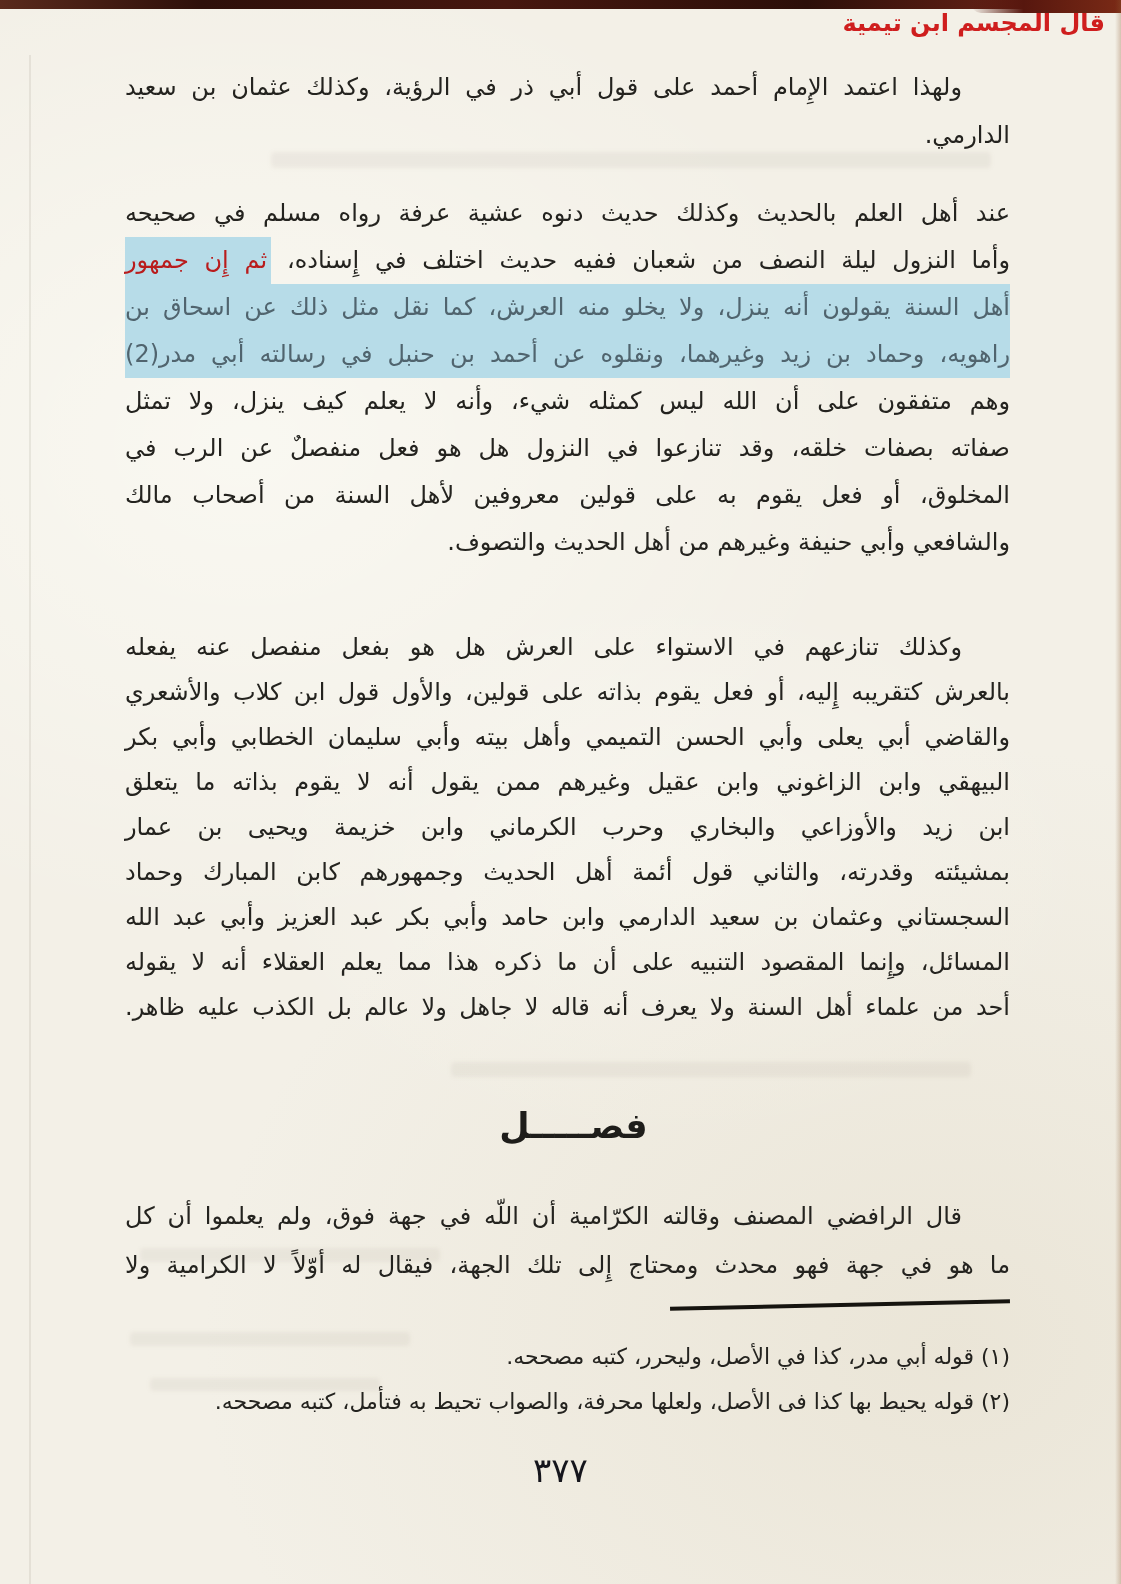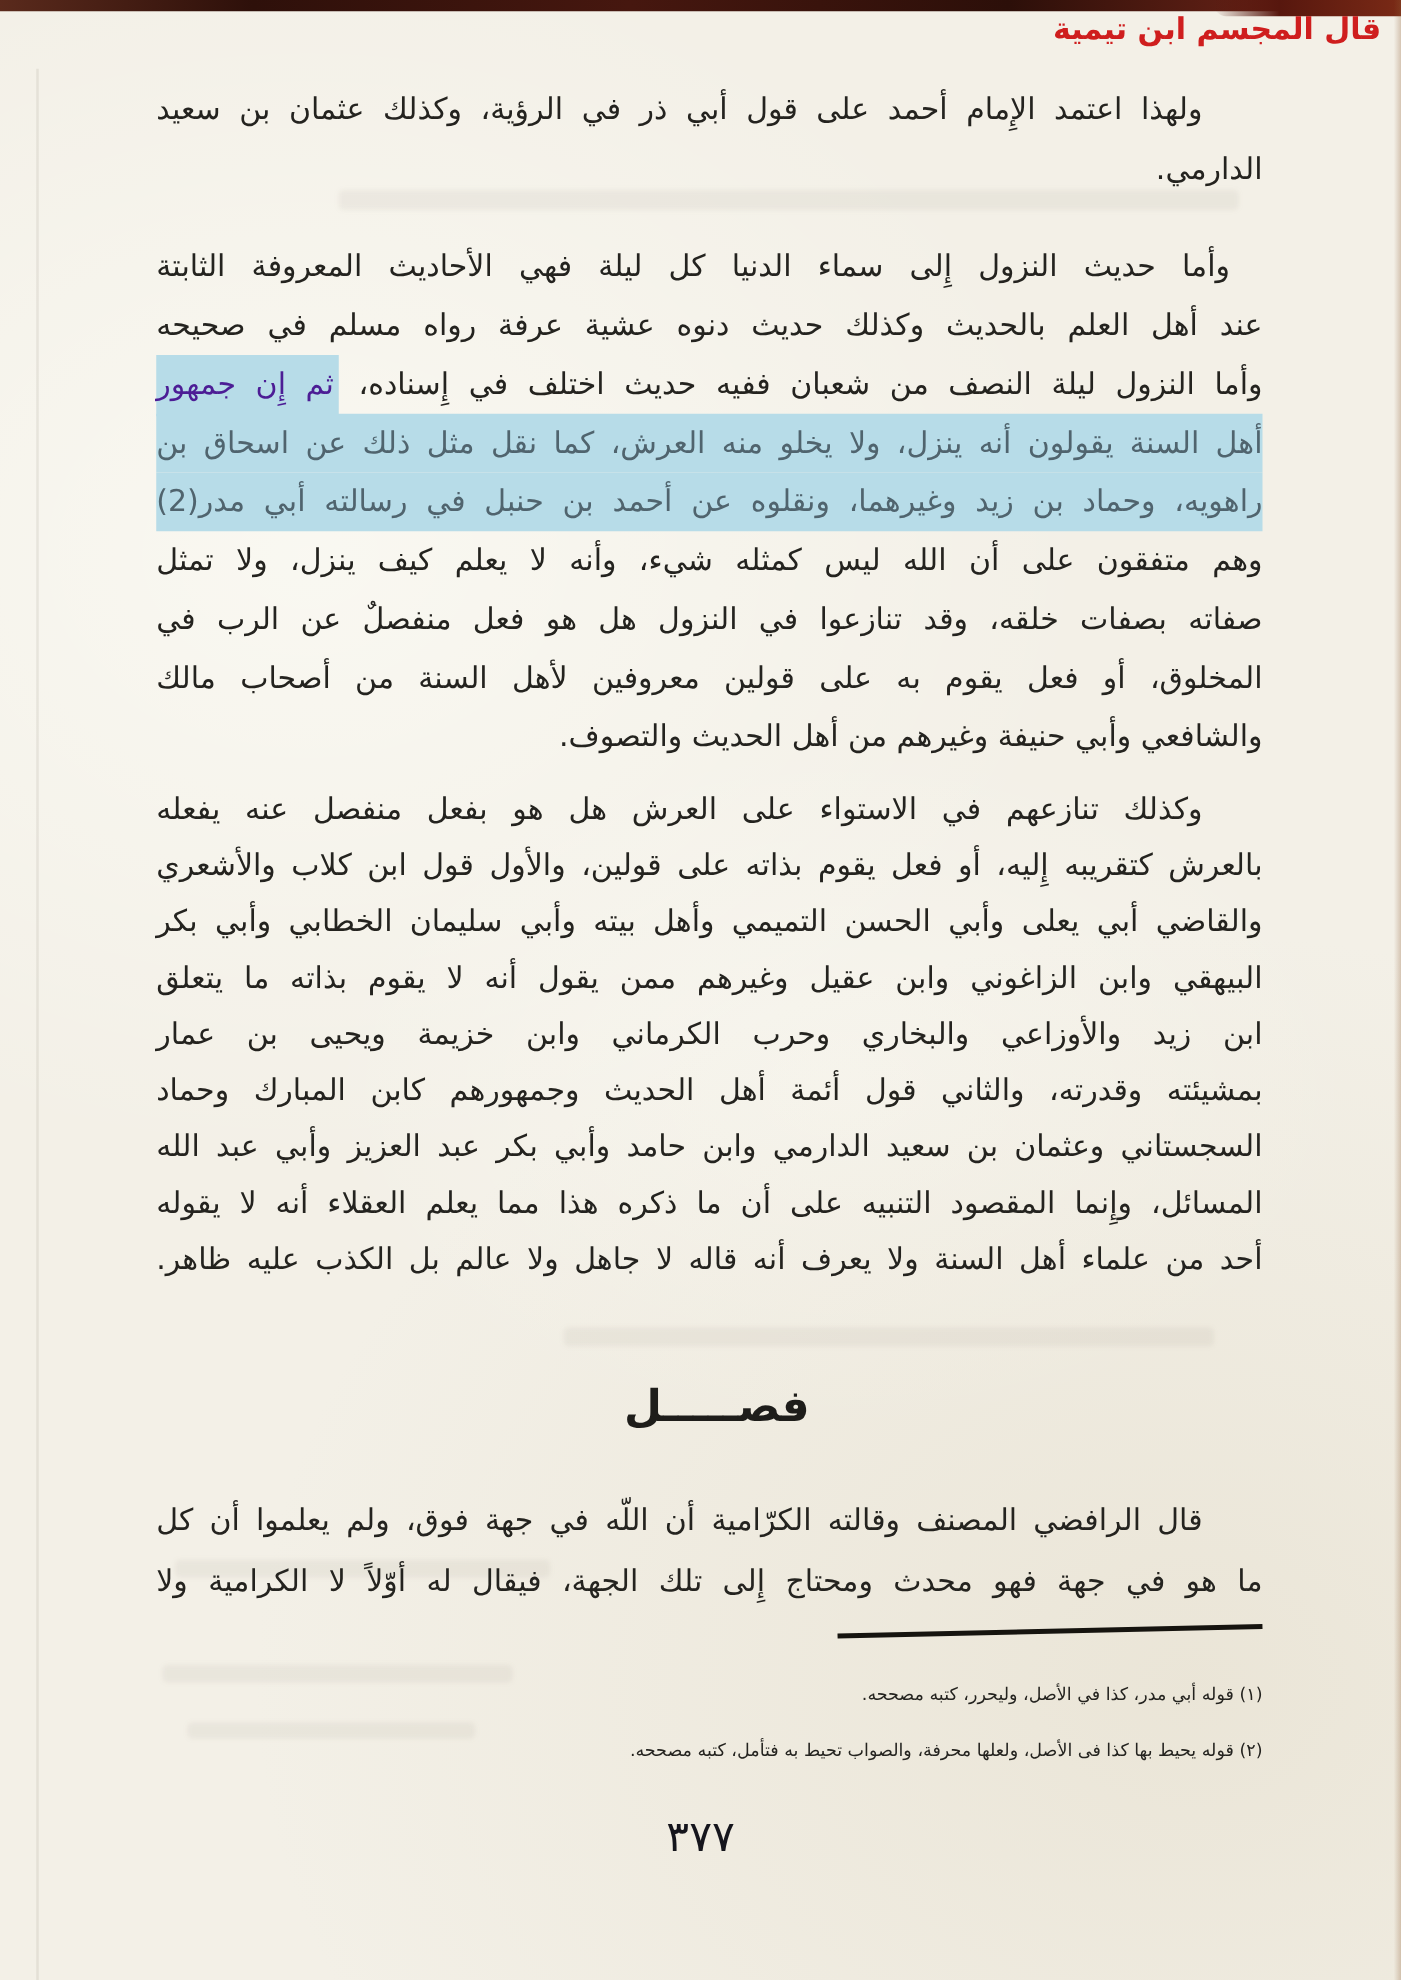--- a/index.html
+++ b/index.html
@@ -58,36 +58,36 @@
     text-align:justify; text-align-last:justify;
   }
   .p1 .line { line-height:48px; }
   .p3 .line { line-height:45px; }
   .p4 .line { line-height:49px; }
   .line.plain { text-align-last:right; }
   .line.indent { padding-right:48px; }
   .line.indent-sm { padding-right:26px; }
 
   .hl-line { background:#b7dce8; color:#50646e; }
-  .hl-span { background:#b7dce8; color:#4c1d95; padding:9px 4px 12px 0; }
+  .hl-span { background:#b7dce8; color:#b91c1c; padding:9px 4px 12px 0; }
 
   .heading {
     position:absolute; top:1106px; left:0; right:0;
     text-align:center; direction:rtl;
     font-size:35px; font-weight:bold; color:#1e1d1a;padding-left:26px;
   }
 
   .fn-rule {
     position:absolute; top:1303px; right:111px;
     width:340px; height:4px; background:#16140f;
     transform:rotate(-1.3deg);
   }
   .footnotes {
     position:absolute; top:1334px; right:111px; width:885px;
-    direction:rtl; font-size:14px; color:#24231f;
+    direction:rtl; font-size:22px; color:#24231f;
   }
   .footnotes .line { line-height:45px; text-align:right; text-align-last:right; }
 
   .pageno {
     position:absolute; top:1450px; left:0; right:0;
     text-align:center; font-size:34px; color:#15151c;
     letter-spacing:2px;
   }
 </style>
 </head>
@@ -107,21 +107,20 @@
   <div class="ghost" style="top:1378px; left:150px; width:230px; height:13px;"></div>
 
   <div class="marginalia">قال المجسم ابن تيمية</div>
 
   <div class="para p1" style="top:63px;">
     <div class="line indent">ولهذا اعتمد الإِمام أحمد على قول أبي ذر في الرؤية، وكذلك عثمان بن سعيد</div>
     <div class="line plain">الدارمي.</div>
   </div>
 
   <div class="para p2" style="top:190px;">
-    <div class="line indent-sm">وأما حديث النزول إِلى سماء الدنيا كل ليلة فهي الأحاديث المعروفة الثابتة</div>
     <div class="line">عند أهل العلم بالحديث وكذلك حديث دنوه عشية عرفة رواه مسلم في صحيحه</div>
     <div class="line"><span>وأما النزول ليلة النصف من شعبان ففيه حديث اختلف في إِسناده،</span> <span class="hl-span">ثم إِن جمهور</span></div>
     <div class="line hl-line">أهل السنة يقولون أنه ينزل، ولا يخلو منه العرش، كما نقل مثل ذلك عن اسحاق بن</div>
     <div class="line hl-line">راهويه، وحماد بن زيد وغيرهما، ونقلوه عن أحمد بن حنبل في رسالته أبي مدر(2)</div>
     <div class="line">وهم متفقون على أن الله ليس كمثله شيء، وأنه لا يعلم كيف ينزل، ولا تمثل</div>
     <div class="line">صفاته بصفات خلقه، وقد تنازعوا في النزول هل هو فعل منفصلٌ عن الرب في</div>
     <div class="line">المخلوق، أو فعل يقوم به على قولين معروفين لأهل السنة من أصحاب مالك</div>
     <div class="line plain">والشافعي وأبي حنيفة وغيرهم من أهل الحديث والتصوف.</div>
   </div>
 

